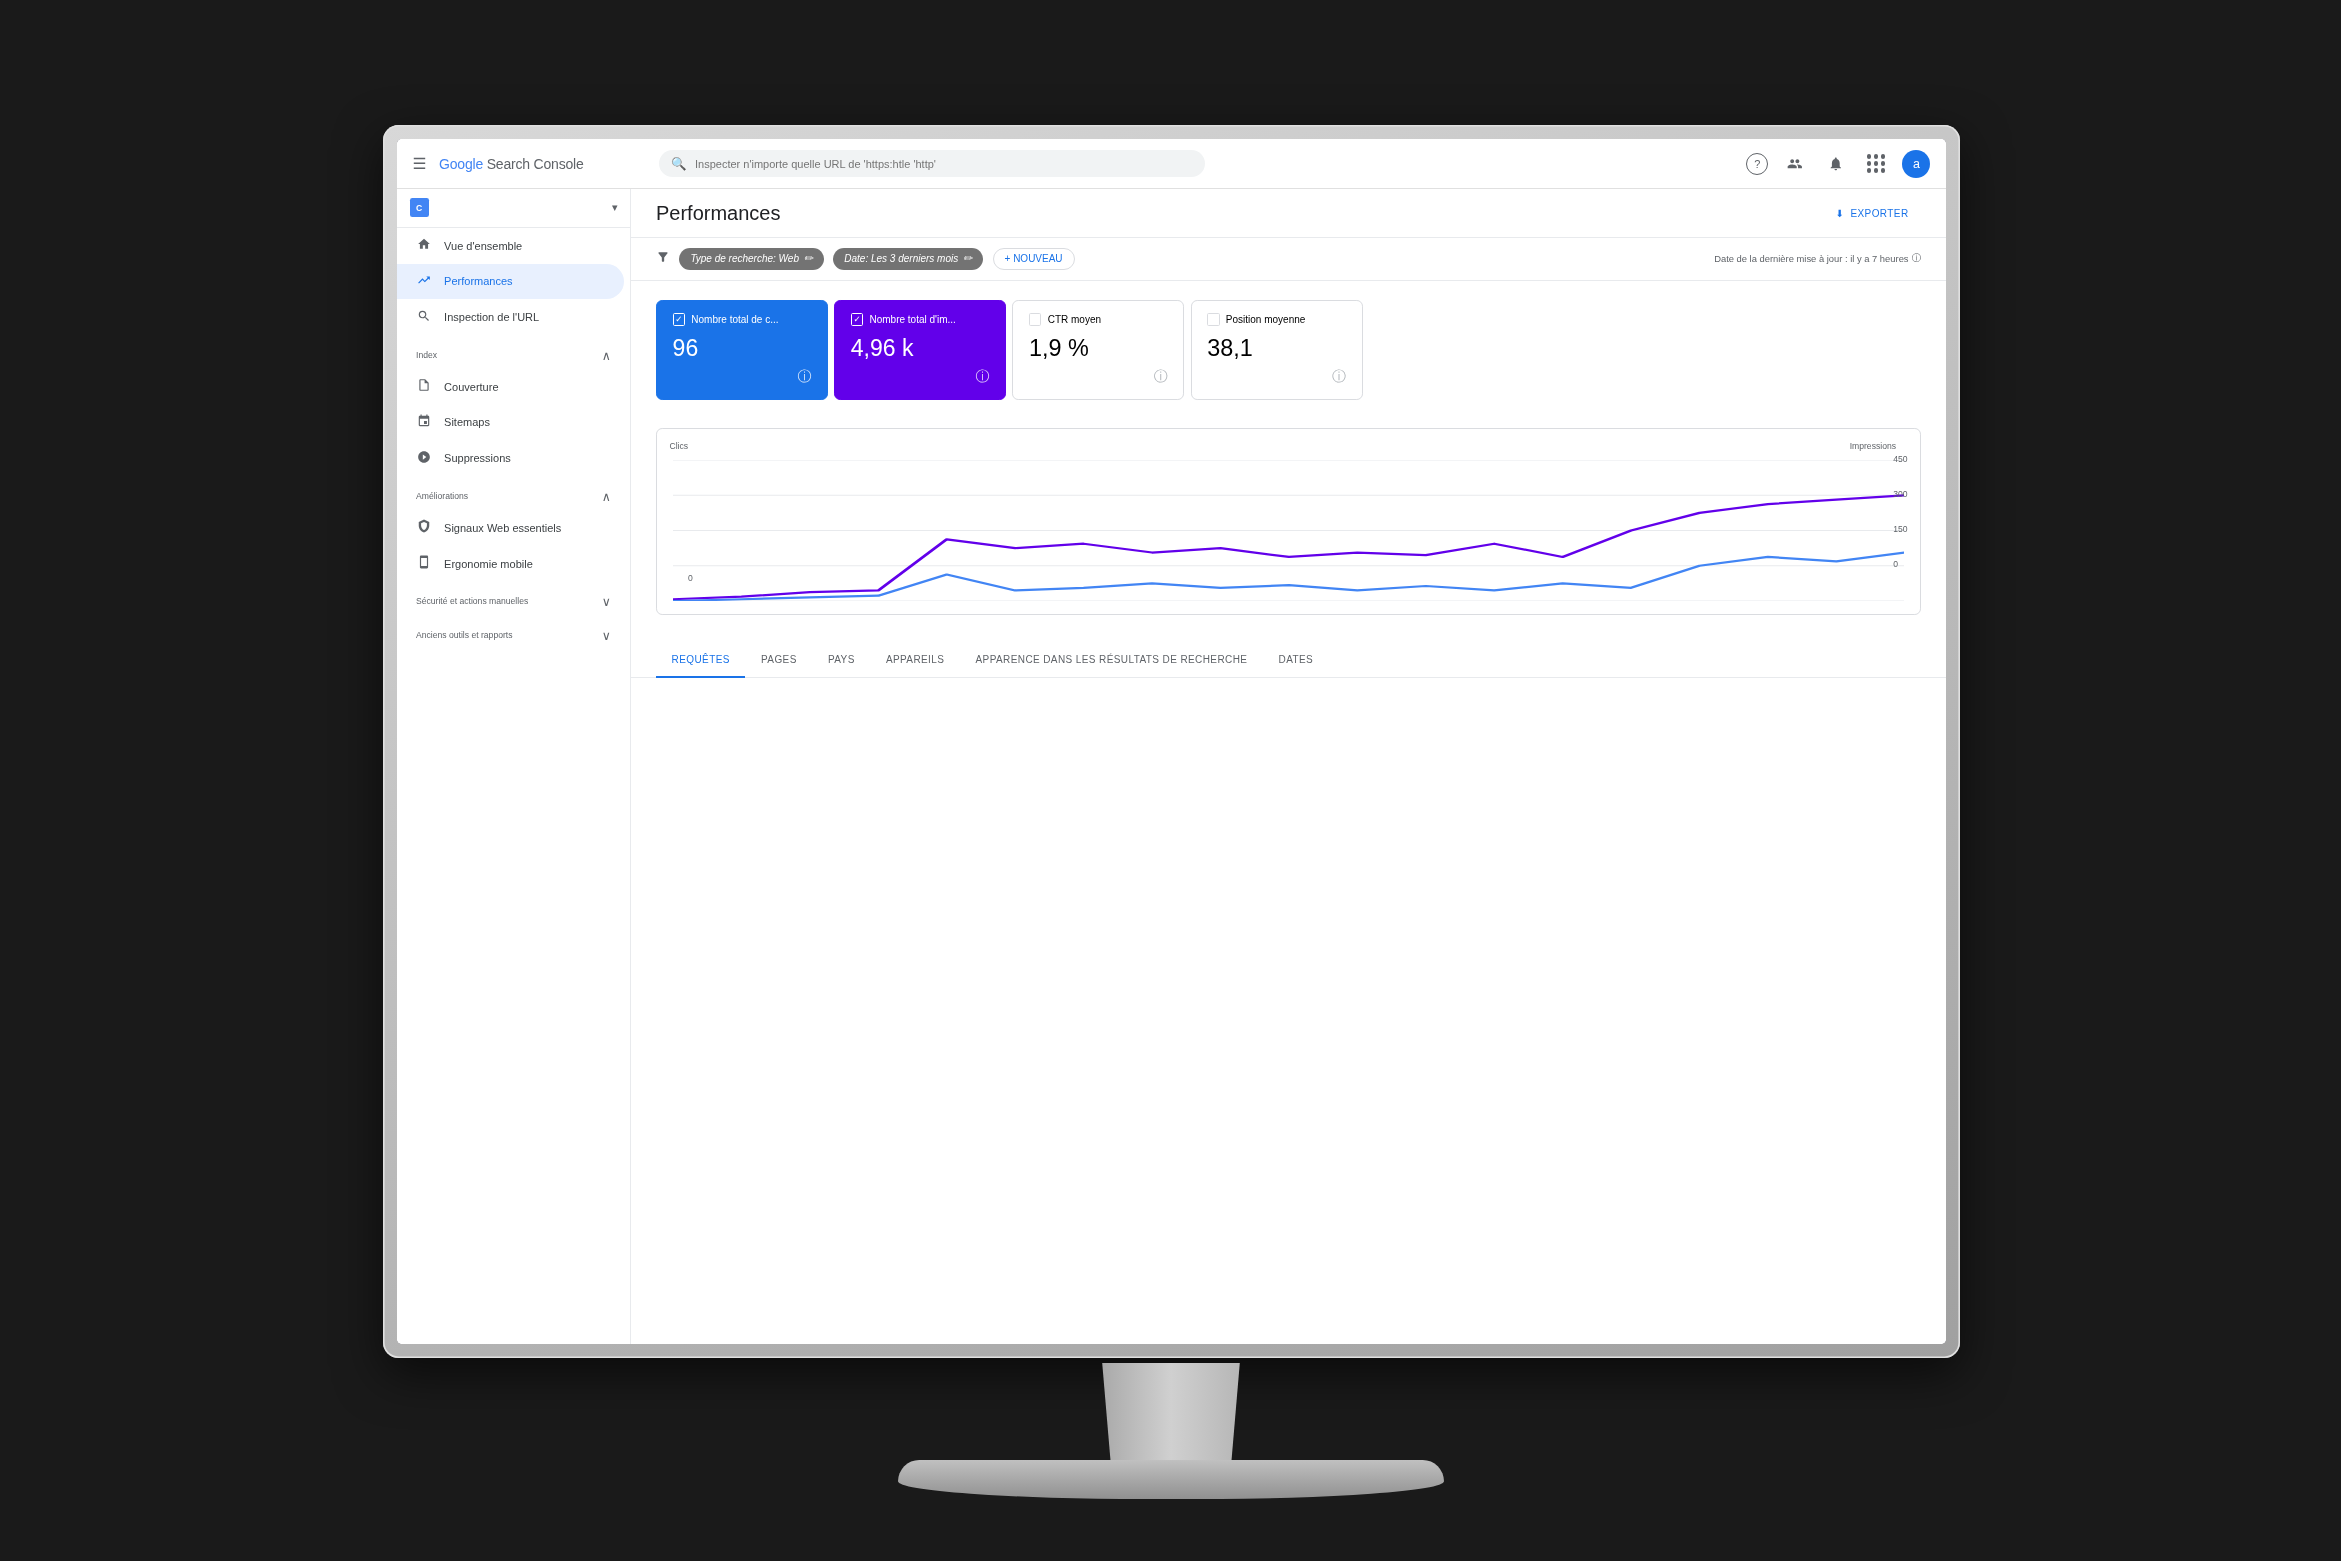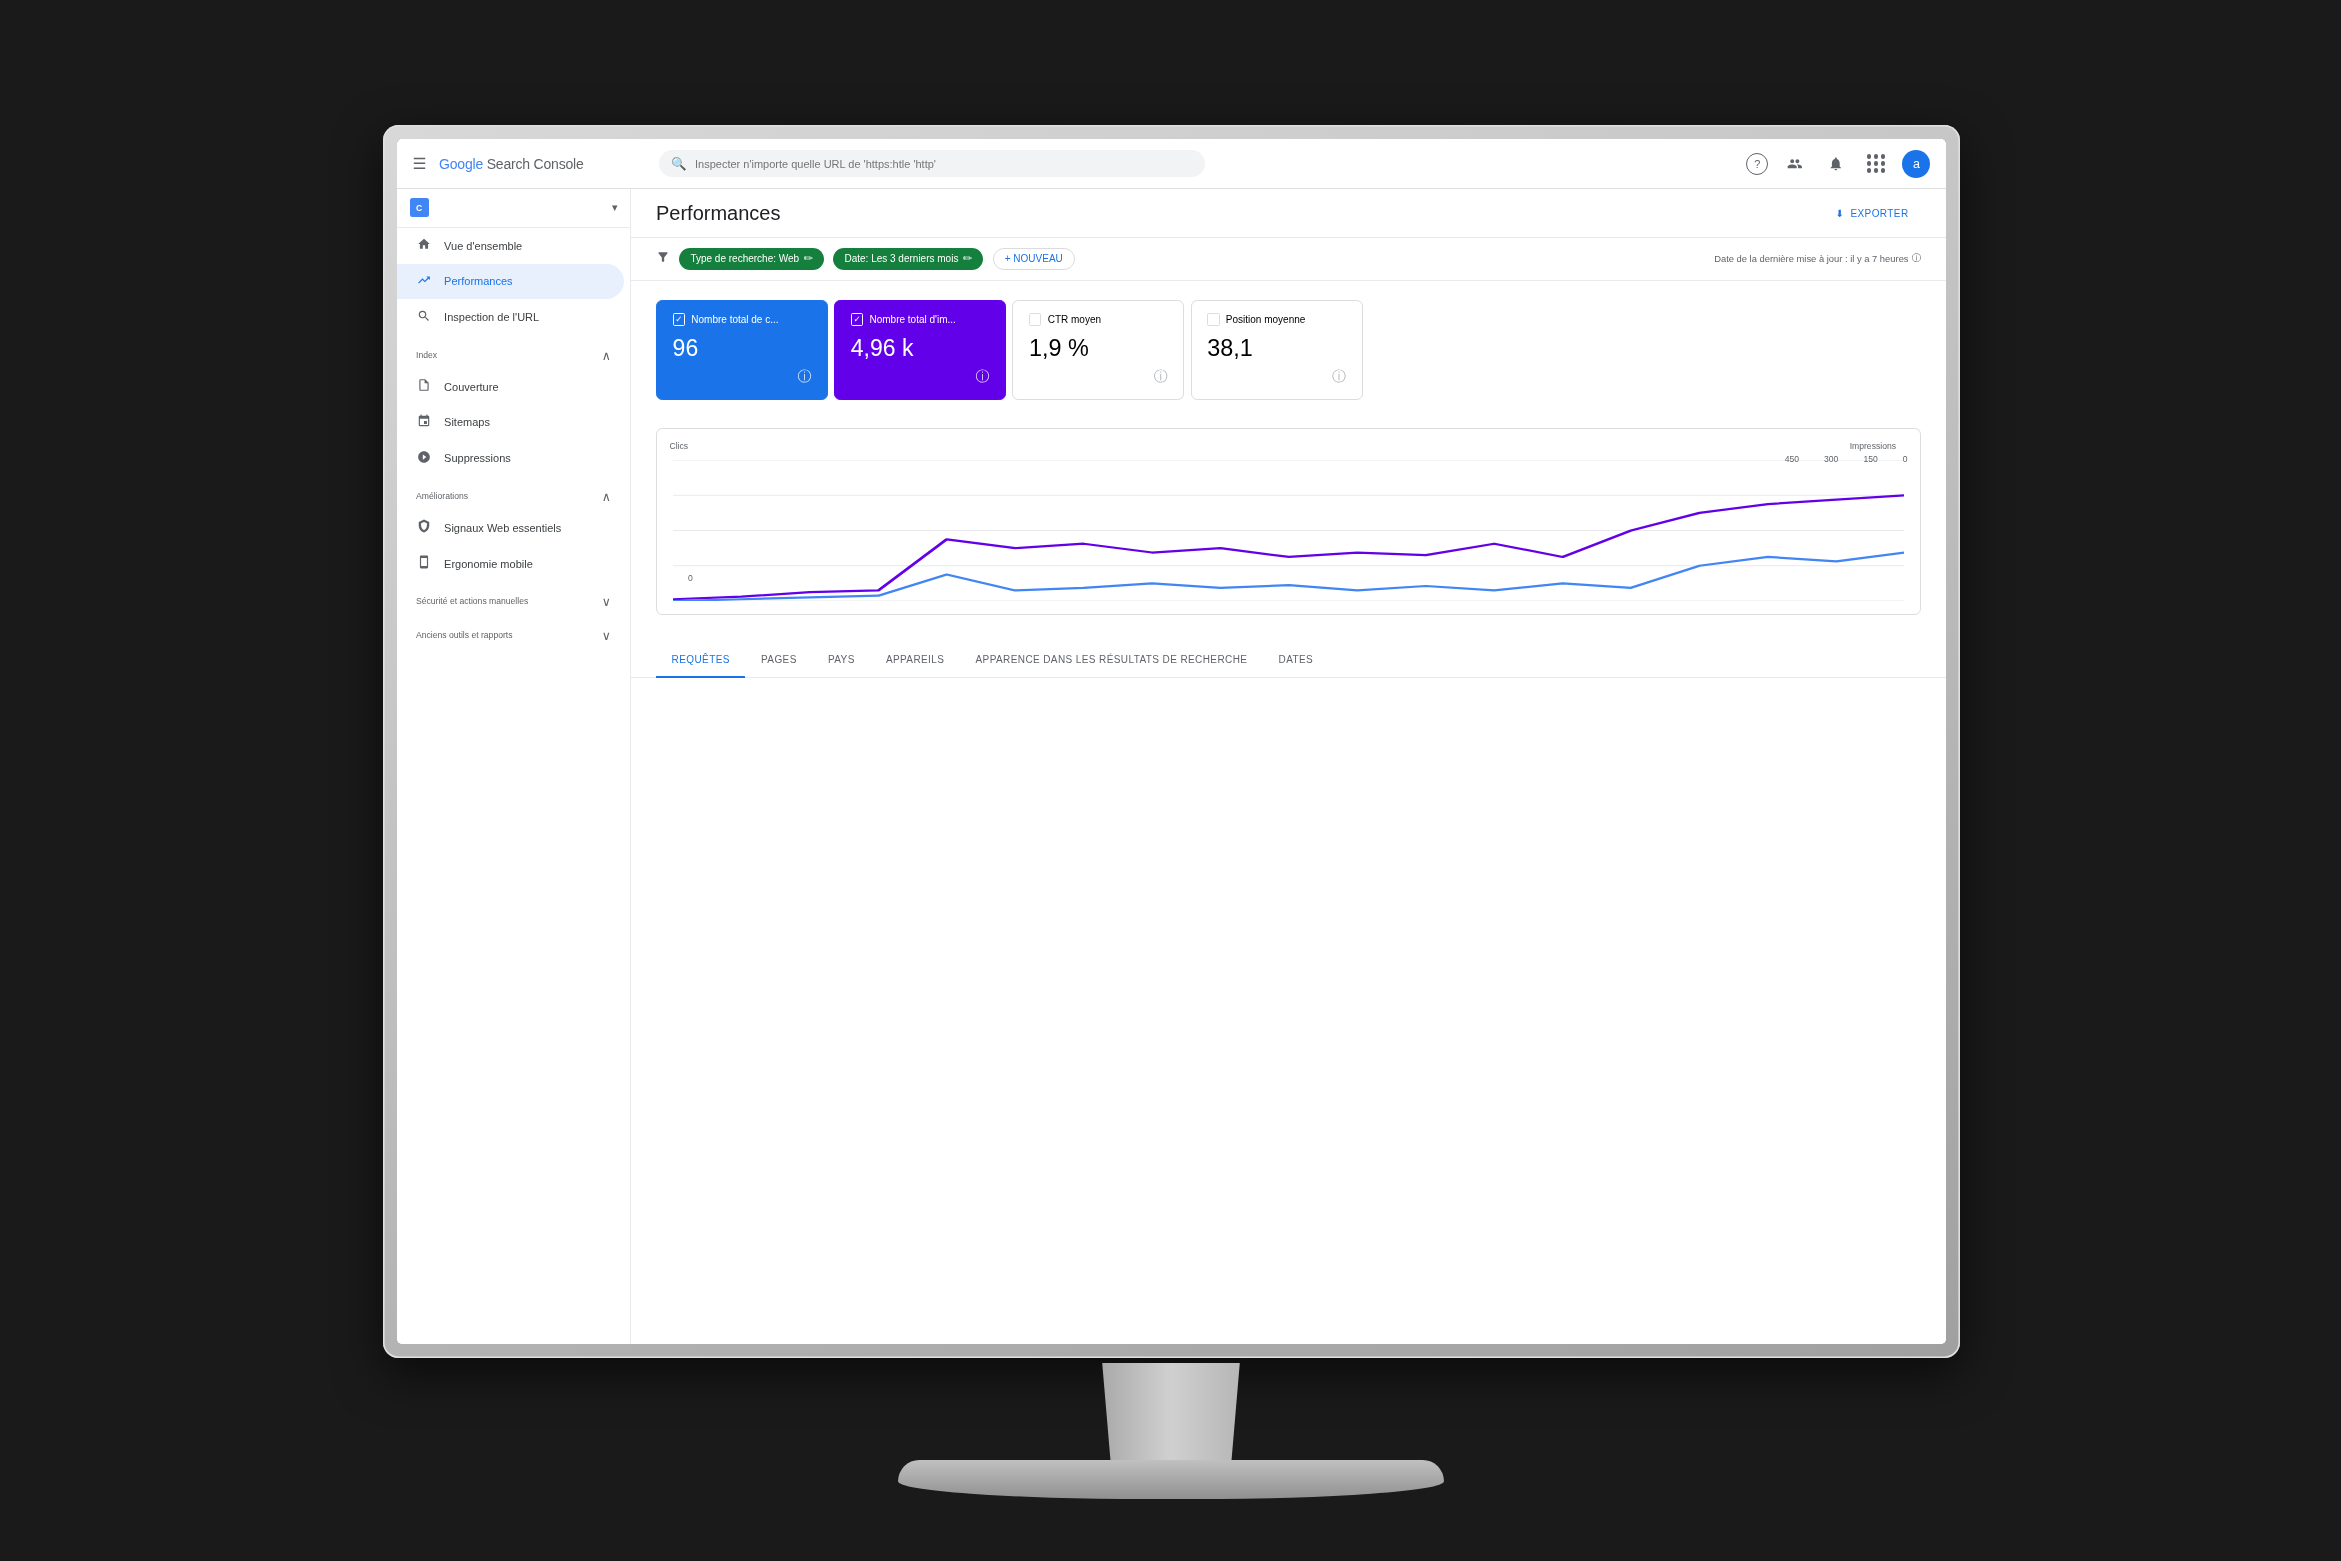--- a/index.html
+++ b/index.html
@@ -246,22 +246,23 @@
       display: flex;
       align-items: center;
       gap: 4.7px;
       padding: 4.7px 11px;
       border-radius: 12.5px;
       font-size: 10px;
       cursor: pointer;
       font-weight: 500;
     }
     .filter-chip.blue {
-      background: #15803d;
+      background: #737373;
       color: white;
+      font-style: italic;
     }
     .filter-chip .edit-icon { font-size: 11px; }
     .new-filter-btn {
       display: flex;
       align-items: center;
       gap: 4.7px;
       padding: 4.7px 11px;
       border: 0.8px solid #dadce0;
       border-radius: 12.5px;
       font-size: 10px;
@@ -679,21 +680,21 @@
               </div>
             </div>
 
           </div>
 
           <div class="chart-container">
             <span class="chart-y-left">Clics</span>
             <span class="chart-y-right">Impressions</span>
 
             
-            <div style="position:absolute;right:12.5px;top:25px;display:flex;flex-direction:row;gap:25px;font-size:8.6px;color:#5f6368;text-align:left;">
+            <div style="position:absolute;right:12.5px;top:25px;display:flex;flex-direction:column;gap:25px;font-size:8.6px;color:#5f6368;text-align:left;">
               <span>450</span>
               <span>300</span>
               <span>150</span>
               <span>0</span>
             </div>
             
             <div style="position:absolute;left:31px;bottom:31px;font-size:8.6px;color:#5f6368;">
               <span>0</span>
             </div>
 

